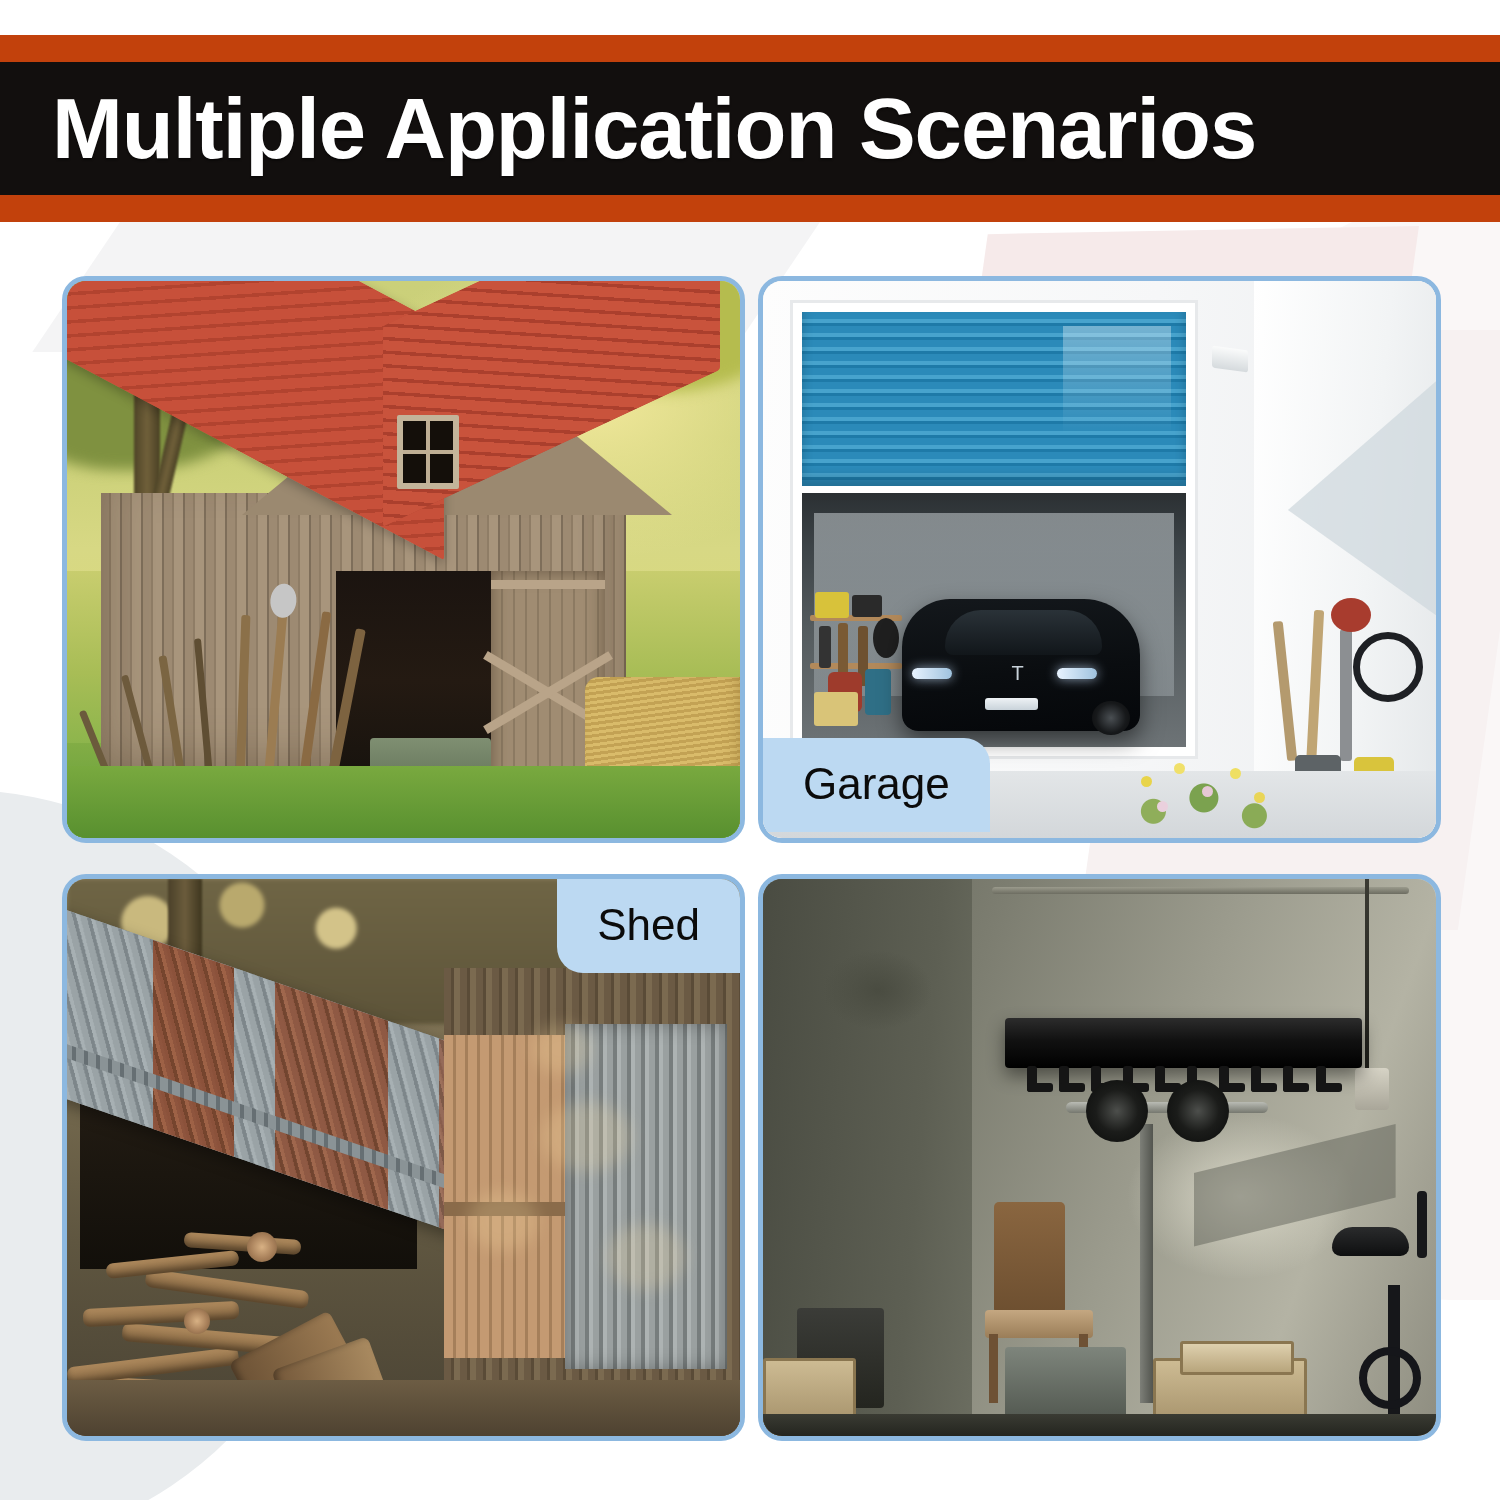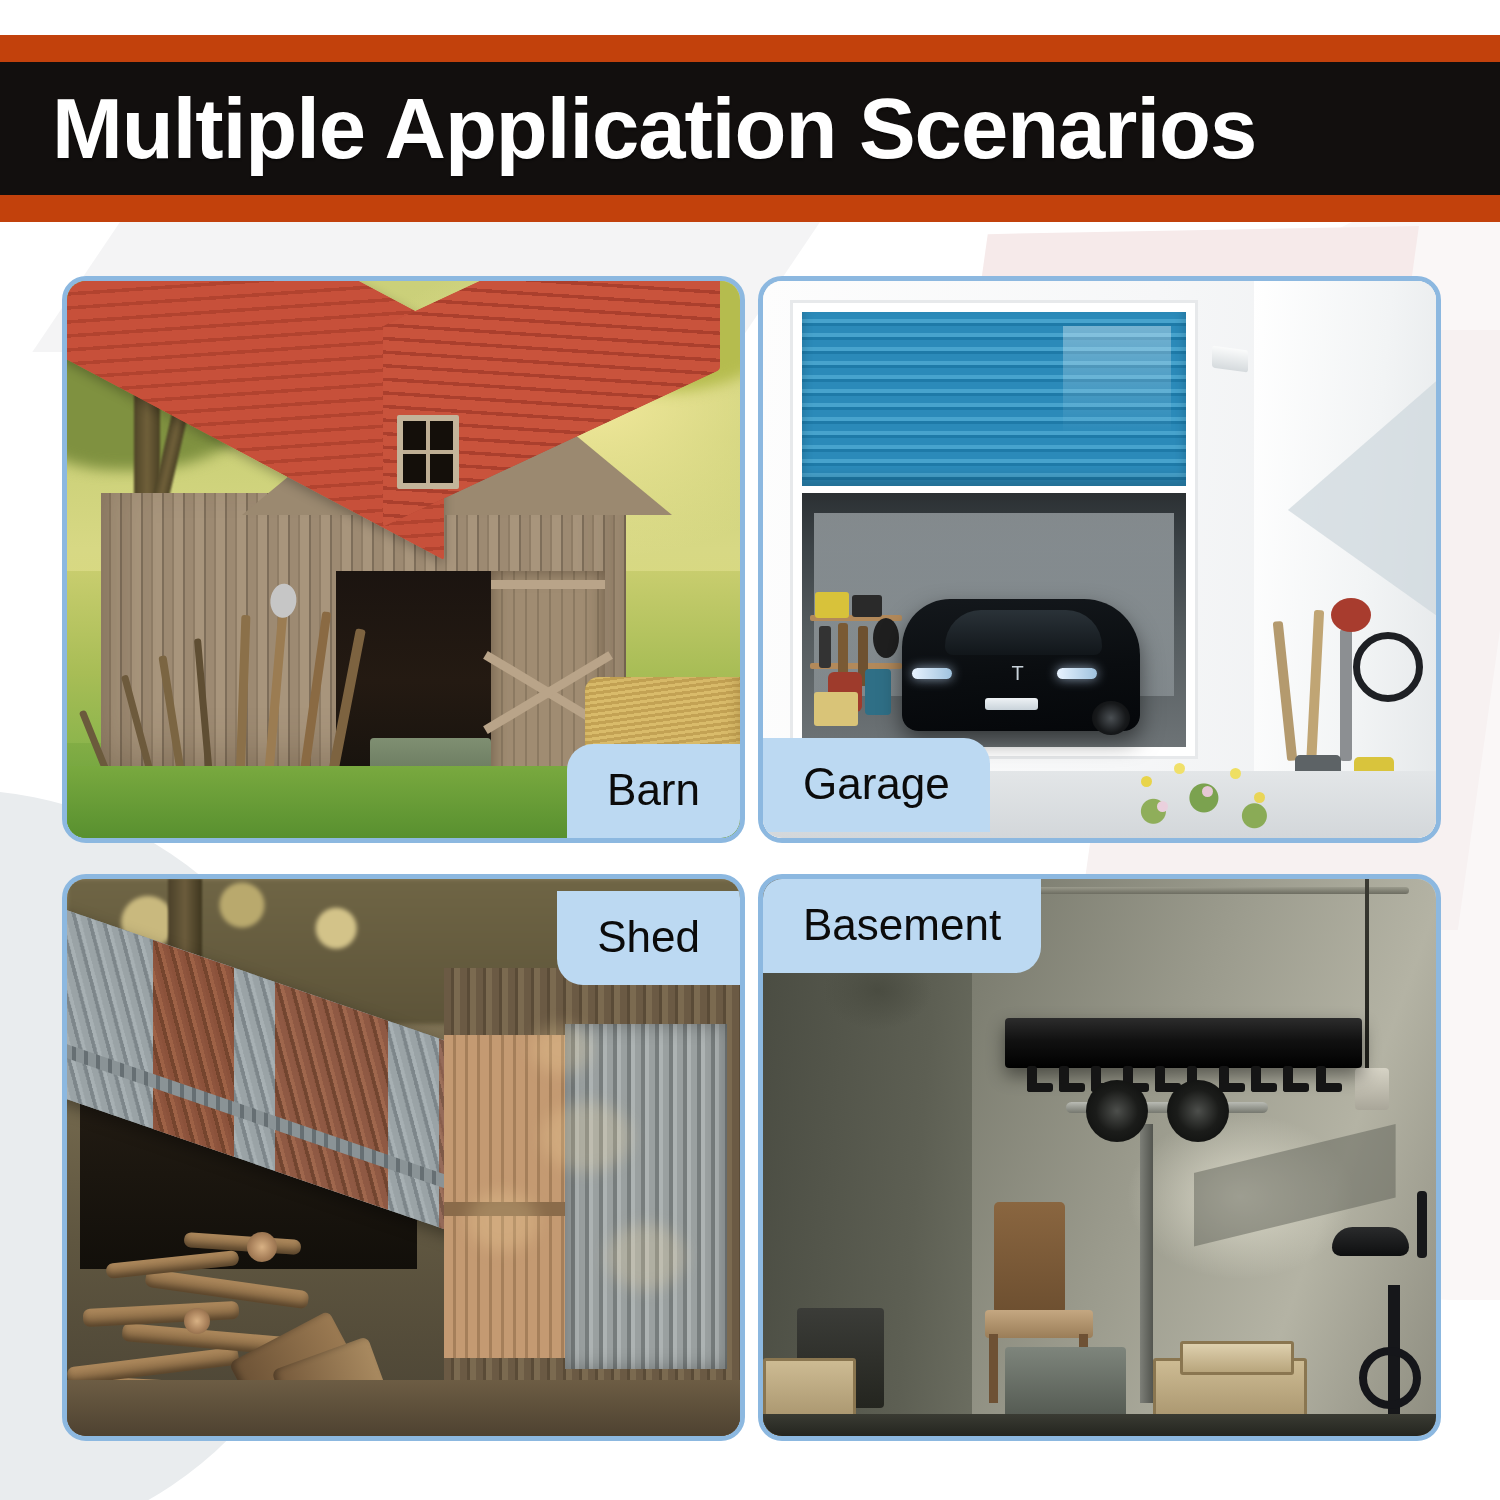--- a/index.html
+++ b/index.html
@@ -88,21 +88,21 @@
     background:#bcd9f2;
     color:#0b0b0b;
     font-size:44px;
     line-height:1;
     padding:24px 40px 26px 40px;
     white-space:nowrap;
     z-index:9;
   }
   .chip-br{right:0;bottom:0;border-radius:26px 0 0 0;}
   .chip-bl{left:0;bottom:6px;border-radius:0 26px 0 0;text-align:center;}
-  .chip-tr{right:0;top:12px;border-radius:0 0 0 26px;text-align:center;}
+  .chip-tr{right:0;top:0;border-radius:0 0 0 26px;text-align:center;}
   .chip-tl{left:0;top:0;border-radius:0 0 26px 0;}
 
   
   .barn-sky{position:absolute;inset:0;
     background:
       radial-gradient(ellipse 60% 45% at 78% 22%, #f0e79a 0%, rgba(222,211,120,0) 62%),
       linear-gradient(180deg,#cbd07a 0%, #c9cf76 28%, #d7d884 48%, #d9d97e 62%, #9cb85c 78%, #7aa84a 100%);
   }
   .barn-field{position:absolute;left:0;right:0;top:52%;bottom:0;
     background:linear-gradient(180deg,#c8cd6e 0%, #a8bd56 38%, #8ab44b 68%, #6fa241 100%);}
@@ -400,21 +400,20 @@
         <div class="tool-head" style="left:-11px;bottom:-16px;width:30px;height:32px;background:#9d5336;"></div>
       </div>
       <div class="tool" style="left:38%;width:10px;height:31%;background:#7d6340;transform:rotate(11deg);">
         <div class="tool-head" style="left:-12px;bottom:-18px;width:34px;height:34px;background:#a05a38;"></div>
       </div>
       <div class="tool" style="left:7%;width:7px;height:17%;background:#6b5a3c;transform:rotate(-22deg);"></div>
 
       <div class="hay-bale"></div>
       <div class="barn-grass"></div>
 
-      <div class="chip chip-br">Barn</div>
     </div>
   </div>
 
   <div class="panel">
     <div class="photo">
       <div class="g-sky"></div>
       <div class="g-wall"></div>
       <div class="g-pillar"></div>
       <div class="g-shadowtri"></div>
 
@@ -568,17 +567,16 @@
 
       <div class="b-bike">
         <div class="b-seat"></div>
         <div class="b-handle"></div>
         <div class="b-tool" style="position:absolute;right:24%;bottom:0;width:12px;height:58%;background:#16171a;"></div>
         <div style="position:absolute;right:10%;bottom:2%;width:46px;height:46px;border:8px solid #15161a;border-radius:50%;"></div>
       </div>
 
       <div class="b-floorline"></div>
 
-      <div class="chip chip-tl">Basement</div>
     </div>
   </div>
 
 </div>
 
 </body></html>

